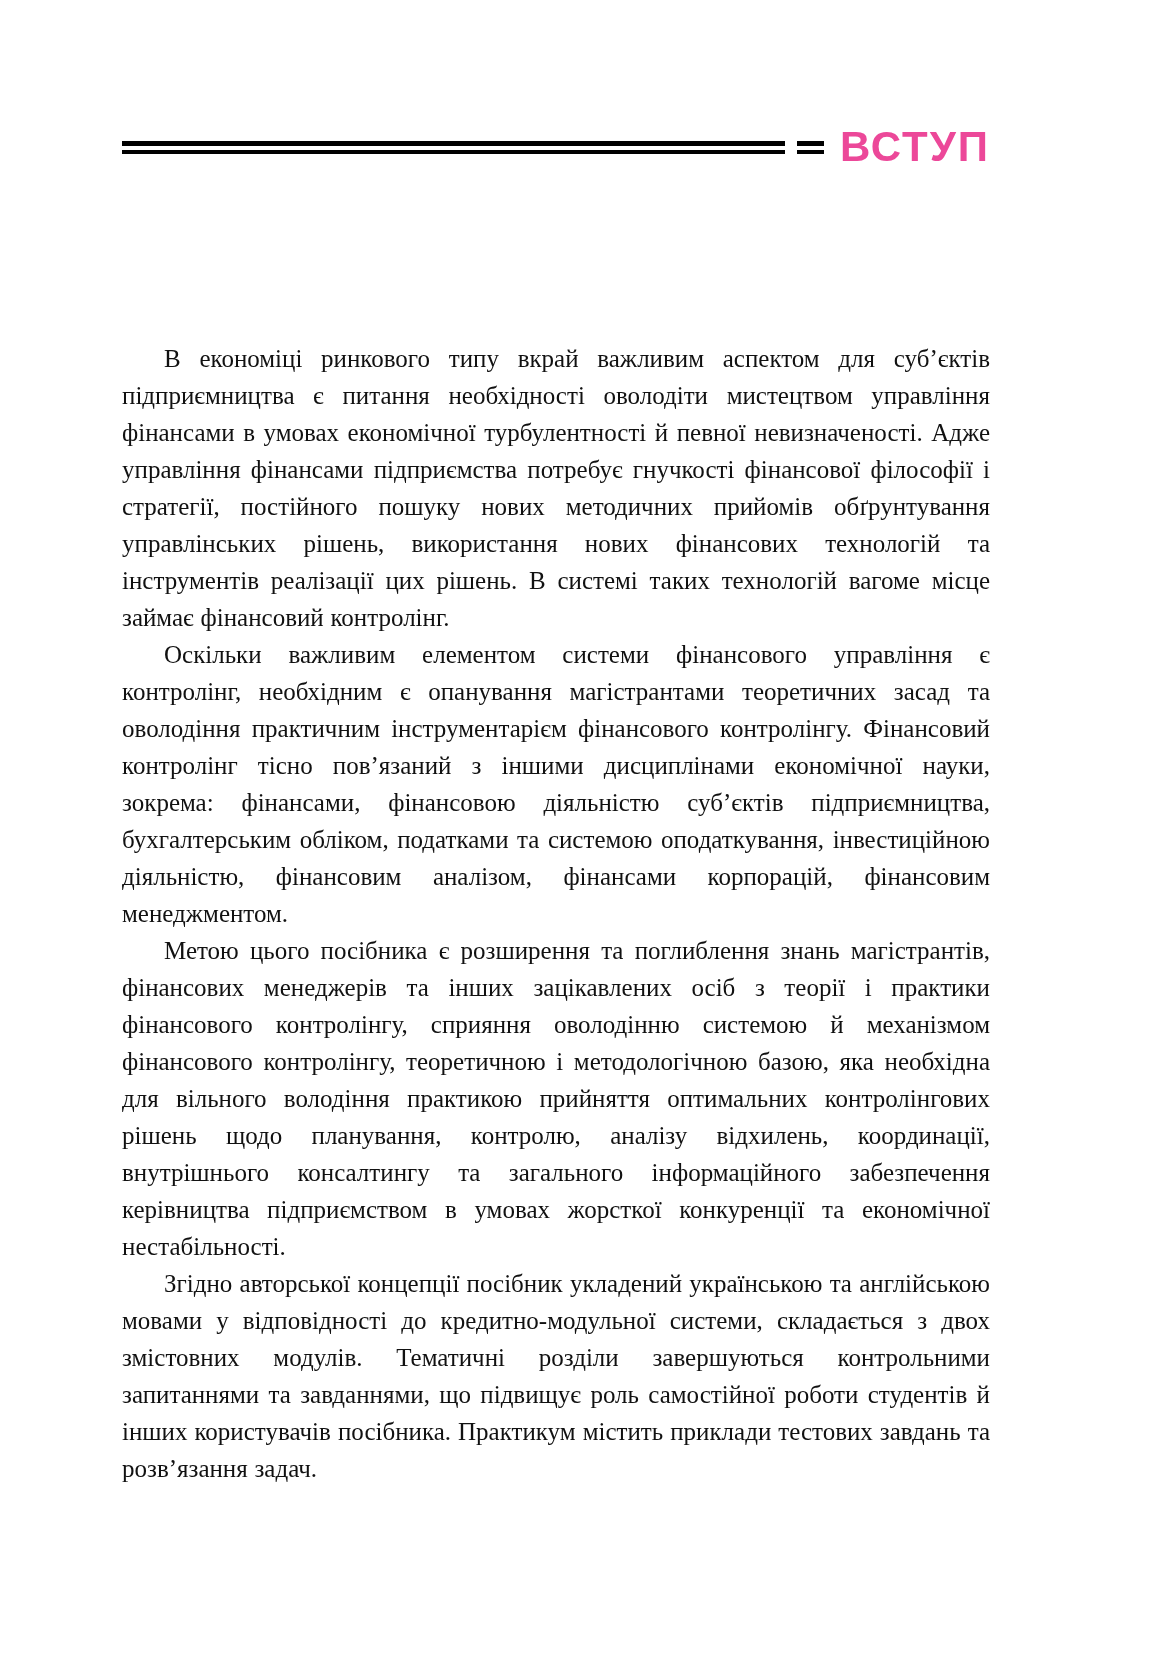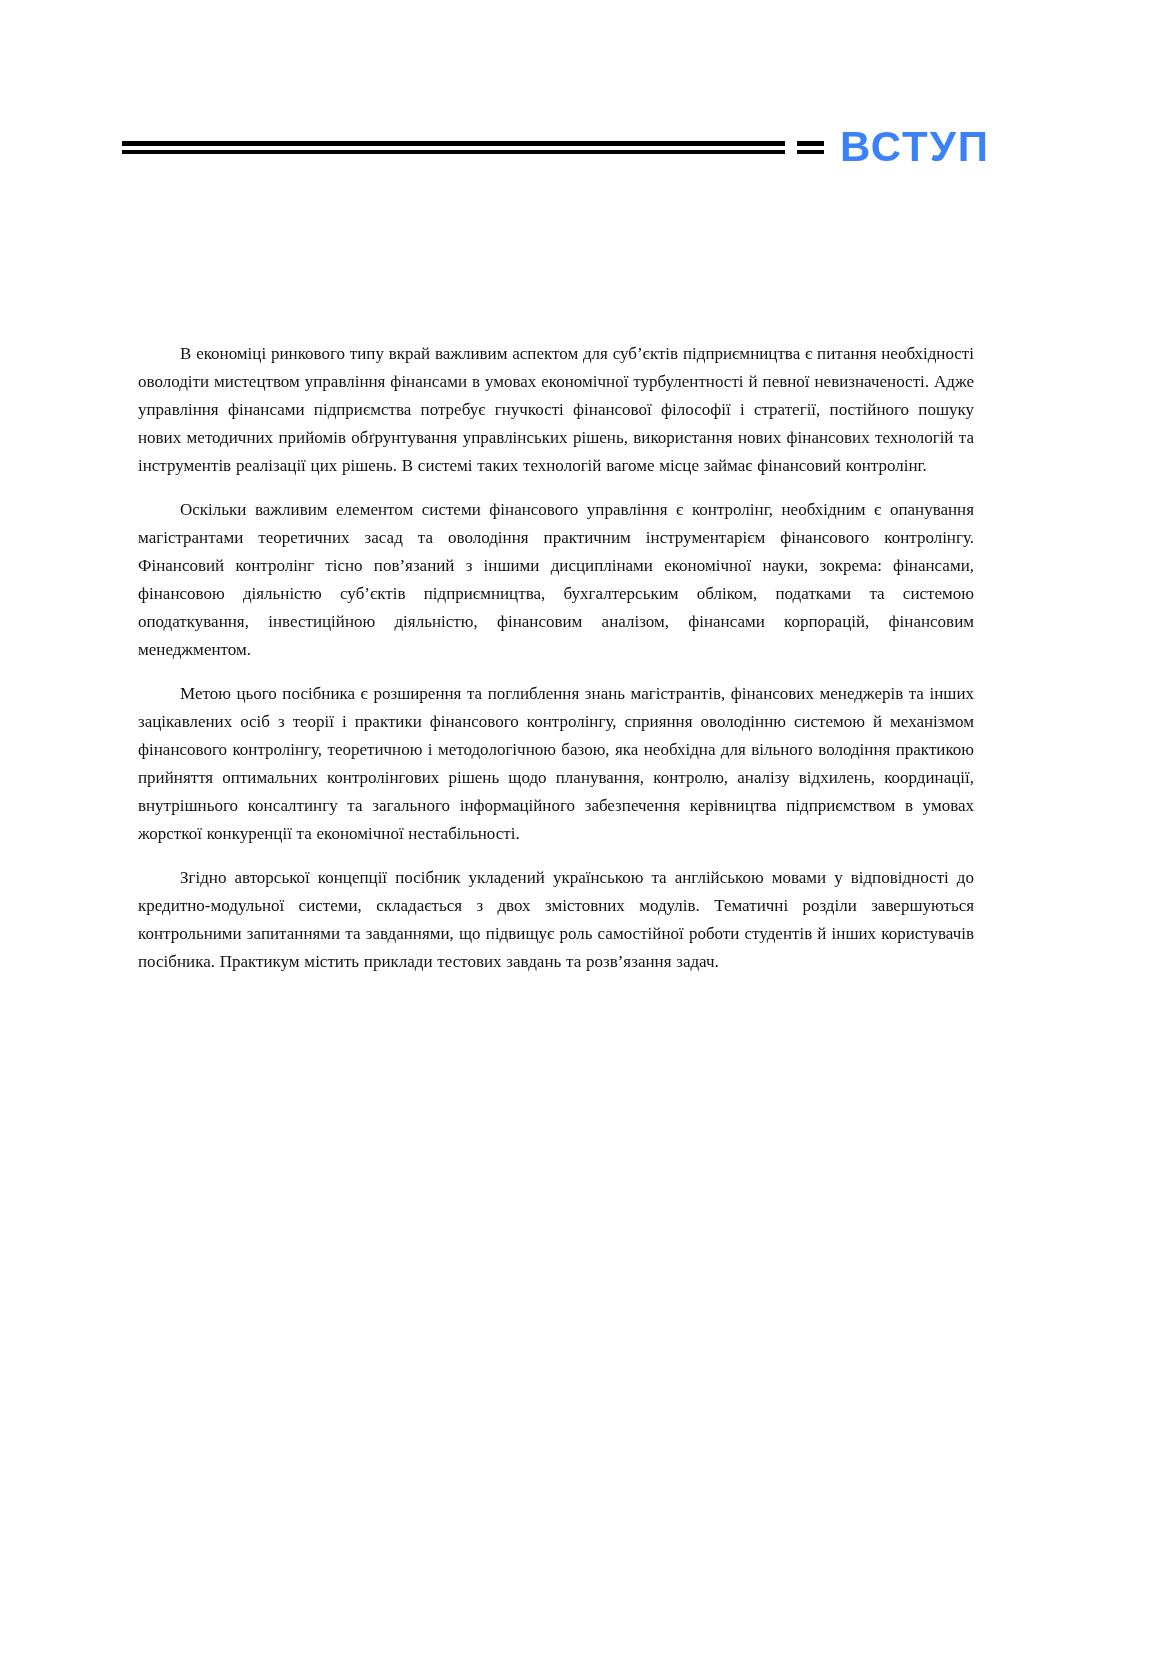--- a/index.html
+++ b/index.html
@@ -45,31 +45,31 @@
     flex: 0 0 auto;
     margin-left: 12px;
   }
   .chapter-title {
     margin: 0 0 0 16px;
     font-family: "Liberation Sans", sans-serif;
     font-weight: bold;
     font-size: 42px;
     line-height: 1;
     letter-spacing: 2px;
-    color: #3b82f6;
+    color: #ec4899;
     white-space: nowrap;
   }
   
   .body-text {
     margin-top: 172px;
   }
   .body-text p {
-    margin: 16px;
-    font-size: 17px;
-    line-height: 28px;
+    margin: 0;
+    font-size: 25px;
+    line-height: 37px;
     text-align: justify;
     text-indent: 42px;
     hyphens: auto;
     -webkit-hyphens: auto;
     word-spacing: 0.5px;
   }
 </style>
 </head>
 <body>
 

